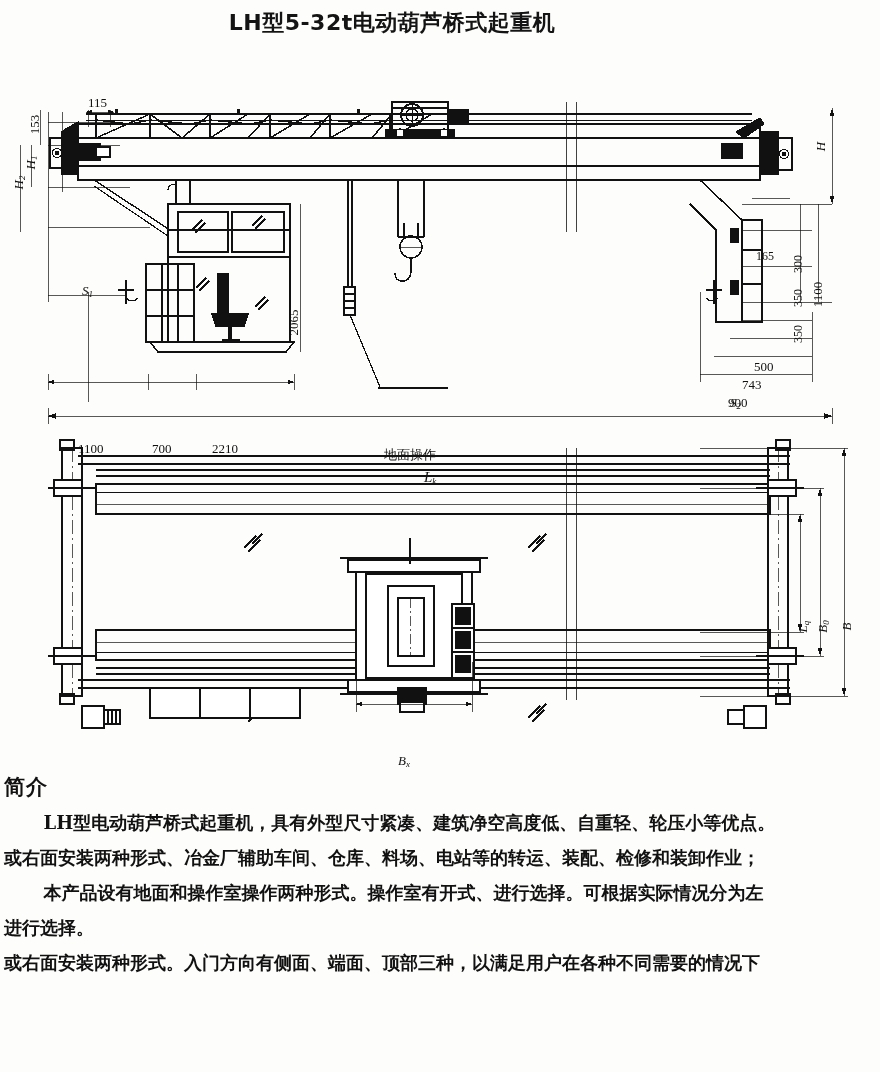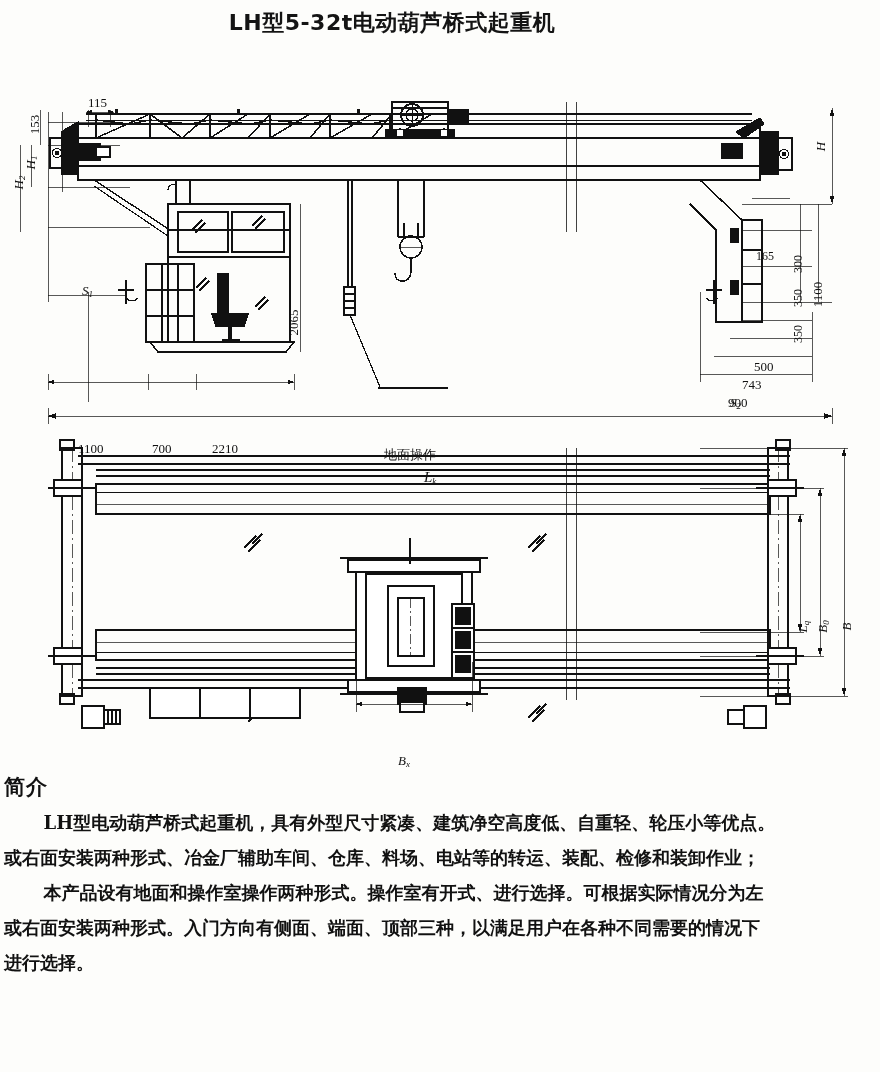--- a/index.html
+++ b/index.html
@@ -527,18 +527,18 @@
   <div id="intro">
     <h2>简介</h2>
 
     <p class="para">
       <span class="line"><span class="indent"></span><span>LH型电动葫芦桥式起重机，具有外型尺寸紧凑、建筑净空高度低、自重轻、轮压小等优点。</span></span>
       <span class="line">或右面安装两种形式、冶金厂辅助车间、仓库、料场、电站等的转运、装配、检修和装卸作业；</span>
     </p>
 
     <p class="para">
       <span class="line"><span class="indent"></span><span>本产品设有地面和操作室操作两种形式。操作室有开式、进行选择。可根据实际情况分为左</span></span>
+      <span class="line">进行选择。</span>
       <span class="line">或右面安装两种形式。入门方向有侧面、端面、顶部三种，以满足用户在各种不同需要的情况下</span>
-      <span class="line">进行选择。</span>
     </p>
   </div>
 
 </div>
 
 </body></html>

